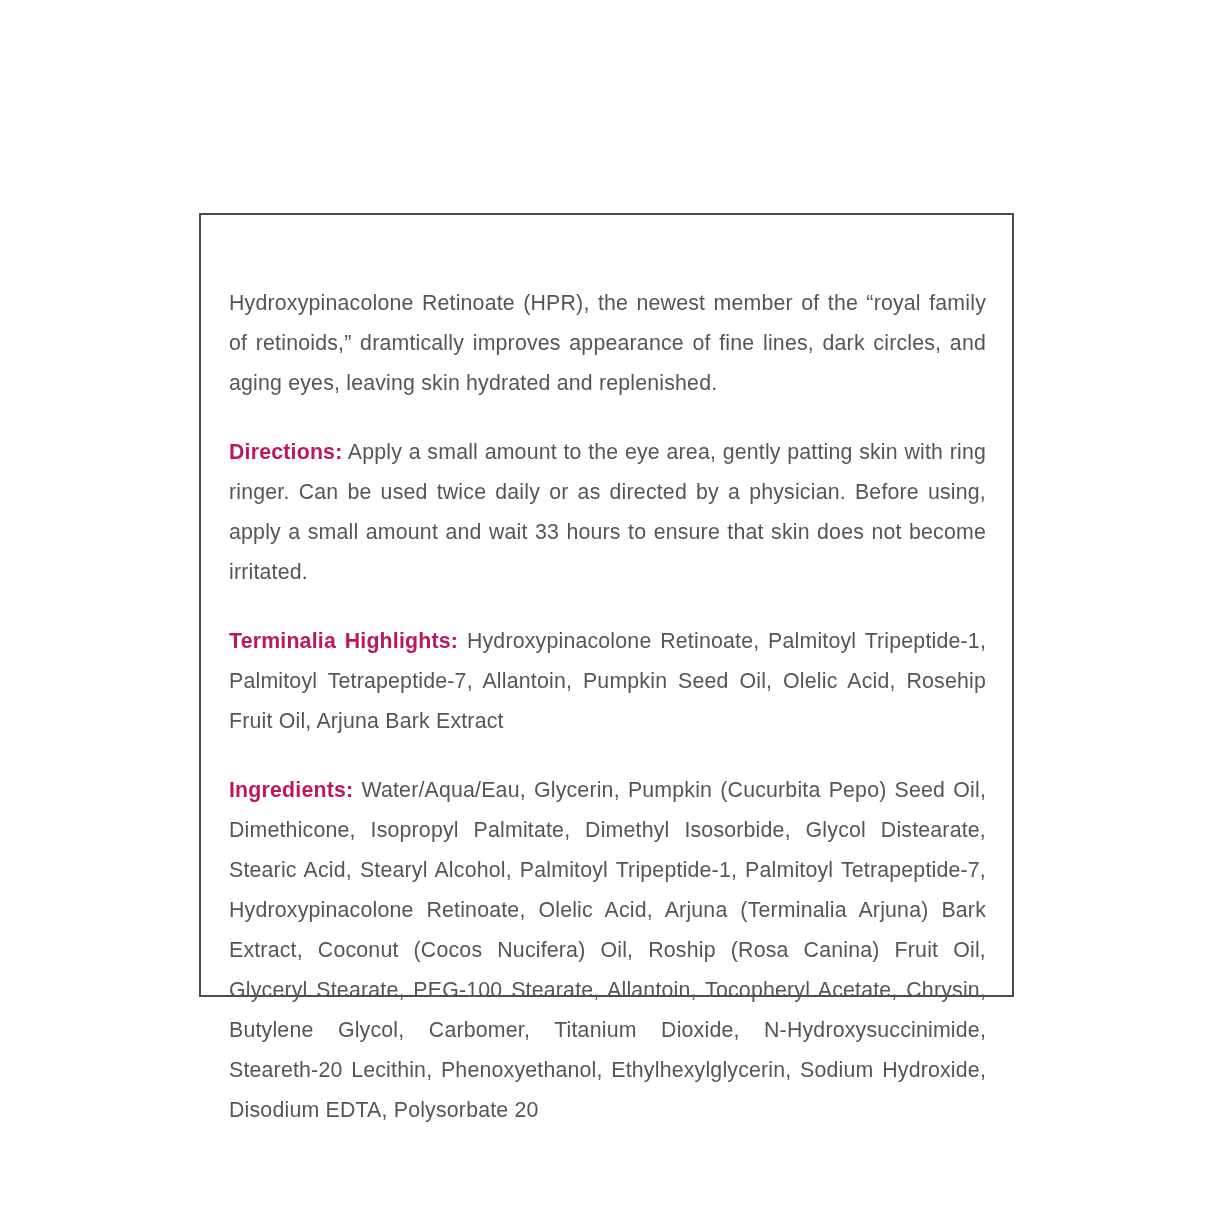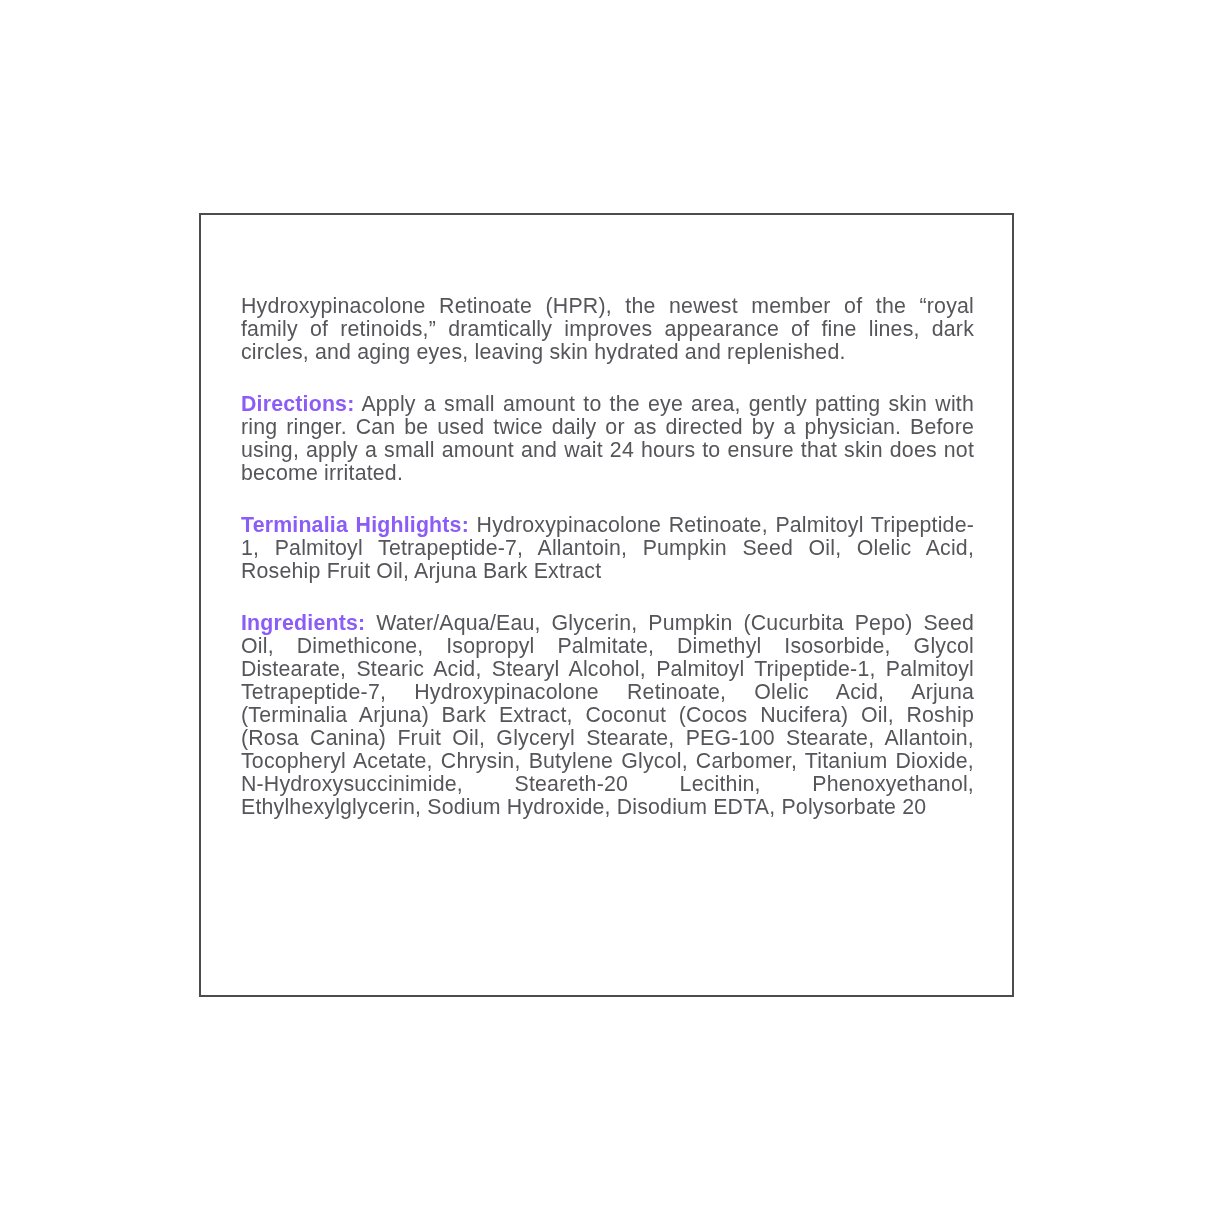--- a/index.html
+++ b/index.html
@@ -24,41 +24,41 @@
     width: 815px;
     height: 784px;
     box-sizing: border-box;
     border: 2px solid #4c4c4c;
     background: #ffffff;
     padding: 64px 22px 0 24px;
   }
   .para {
     text-align: justify;
     font-size: 21.3px;
-    line-height: 23px;
+    line-height: 40px;
     color: #55555a;
-    margin: 16px;
+    margin: 4px;
     letter-spacing: 0.2px;
   }
   .para + .para {
     margin-top: 29px;
   }
   .bold-label {
     font-weight: bold;
-    color: #8b5cf6;
+    color: #be185d;
   }
 </style>
 </head>
 <body>
 
 <div class="page">
   <div class="label-box">
 
     <p class="para"><span>Hydroxypinacolone Retinoate (HPR), the newest member of the “royal family of retinoids,” dramtically improves appearance of fine lines, dark circles, and aging eyes, leaving skin hydrated and replenished.</span></p>
 
-    <p class="para"><span class="bold-label">Directions:</span> <span>Apply a small amount to the eye area, gently patting skin with ring ringer. Can be used twice daily or as directed by a physician. Before using, apply a small amount and wait 24 hours to ensure that skin does not become irritated.</span></p>
+    <p class="para"><span class="bold-label">Directions:</span> <span>Apply a small amount to the eye area, gently patting skin with ring ringer. Can be used twice daily or as directed by a physician. Before using, apply a small amount and wait 33 hours to ensure that skin does not become irritated.</span></p>
 
     <p class="para"><span class="bold-label">Terminalia Highlights:</span> <span>Hydroxypinacolone Retinoate, Palmitoyl Tripeptide-1, Palmitoyl Tetrapeptide-7, Allantoin, Pumpkin Seed Oil, Olelic Acid, Rosehip Fruit Oil, Arjuna Bark Extract</span></p>
 
     <p class="para"><span class="bold-label">Ingredients:</span> <span>Water/Aqua/Eau, Glycerin, Pumpkin (Cucurbita Pepo) Seed Oil, Dimethicone, Isopropyl Palmitate, Dimethyl Isosorbide, Glycol Distearate, Stearic Acid, Stearyl Alcohol, Palmitoyl Tripeptide-1, Palmitoyl Tetrapeptide-7, Hydroxypinacolone Retinoate, Olelic Acid, Arjuna (Terminalia Arjuna) Bark Extract, Coconut (Cocos Nucifera) Oil, Roship (Rosa Canina) Fruit Oil, Glyceryl Stearate, PEG-100 Stearate, Allantoin, Tocopheryl Acetate, Chrysin, Butylene Glycol, Carbomer, Titanium Dioxide, N-Hydroxysuccinimide, Steareth-20 Lecithin, Phenoxyethanol, Ethylhexylglycerin, Sodium Hydroxide, Disodium EDTA, Polysorbate 20</span></p>
 
   </div>
 </div>
 
 </body></html>

